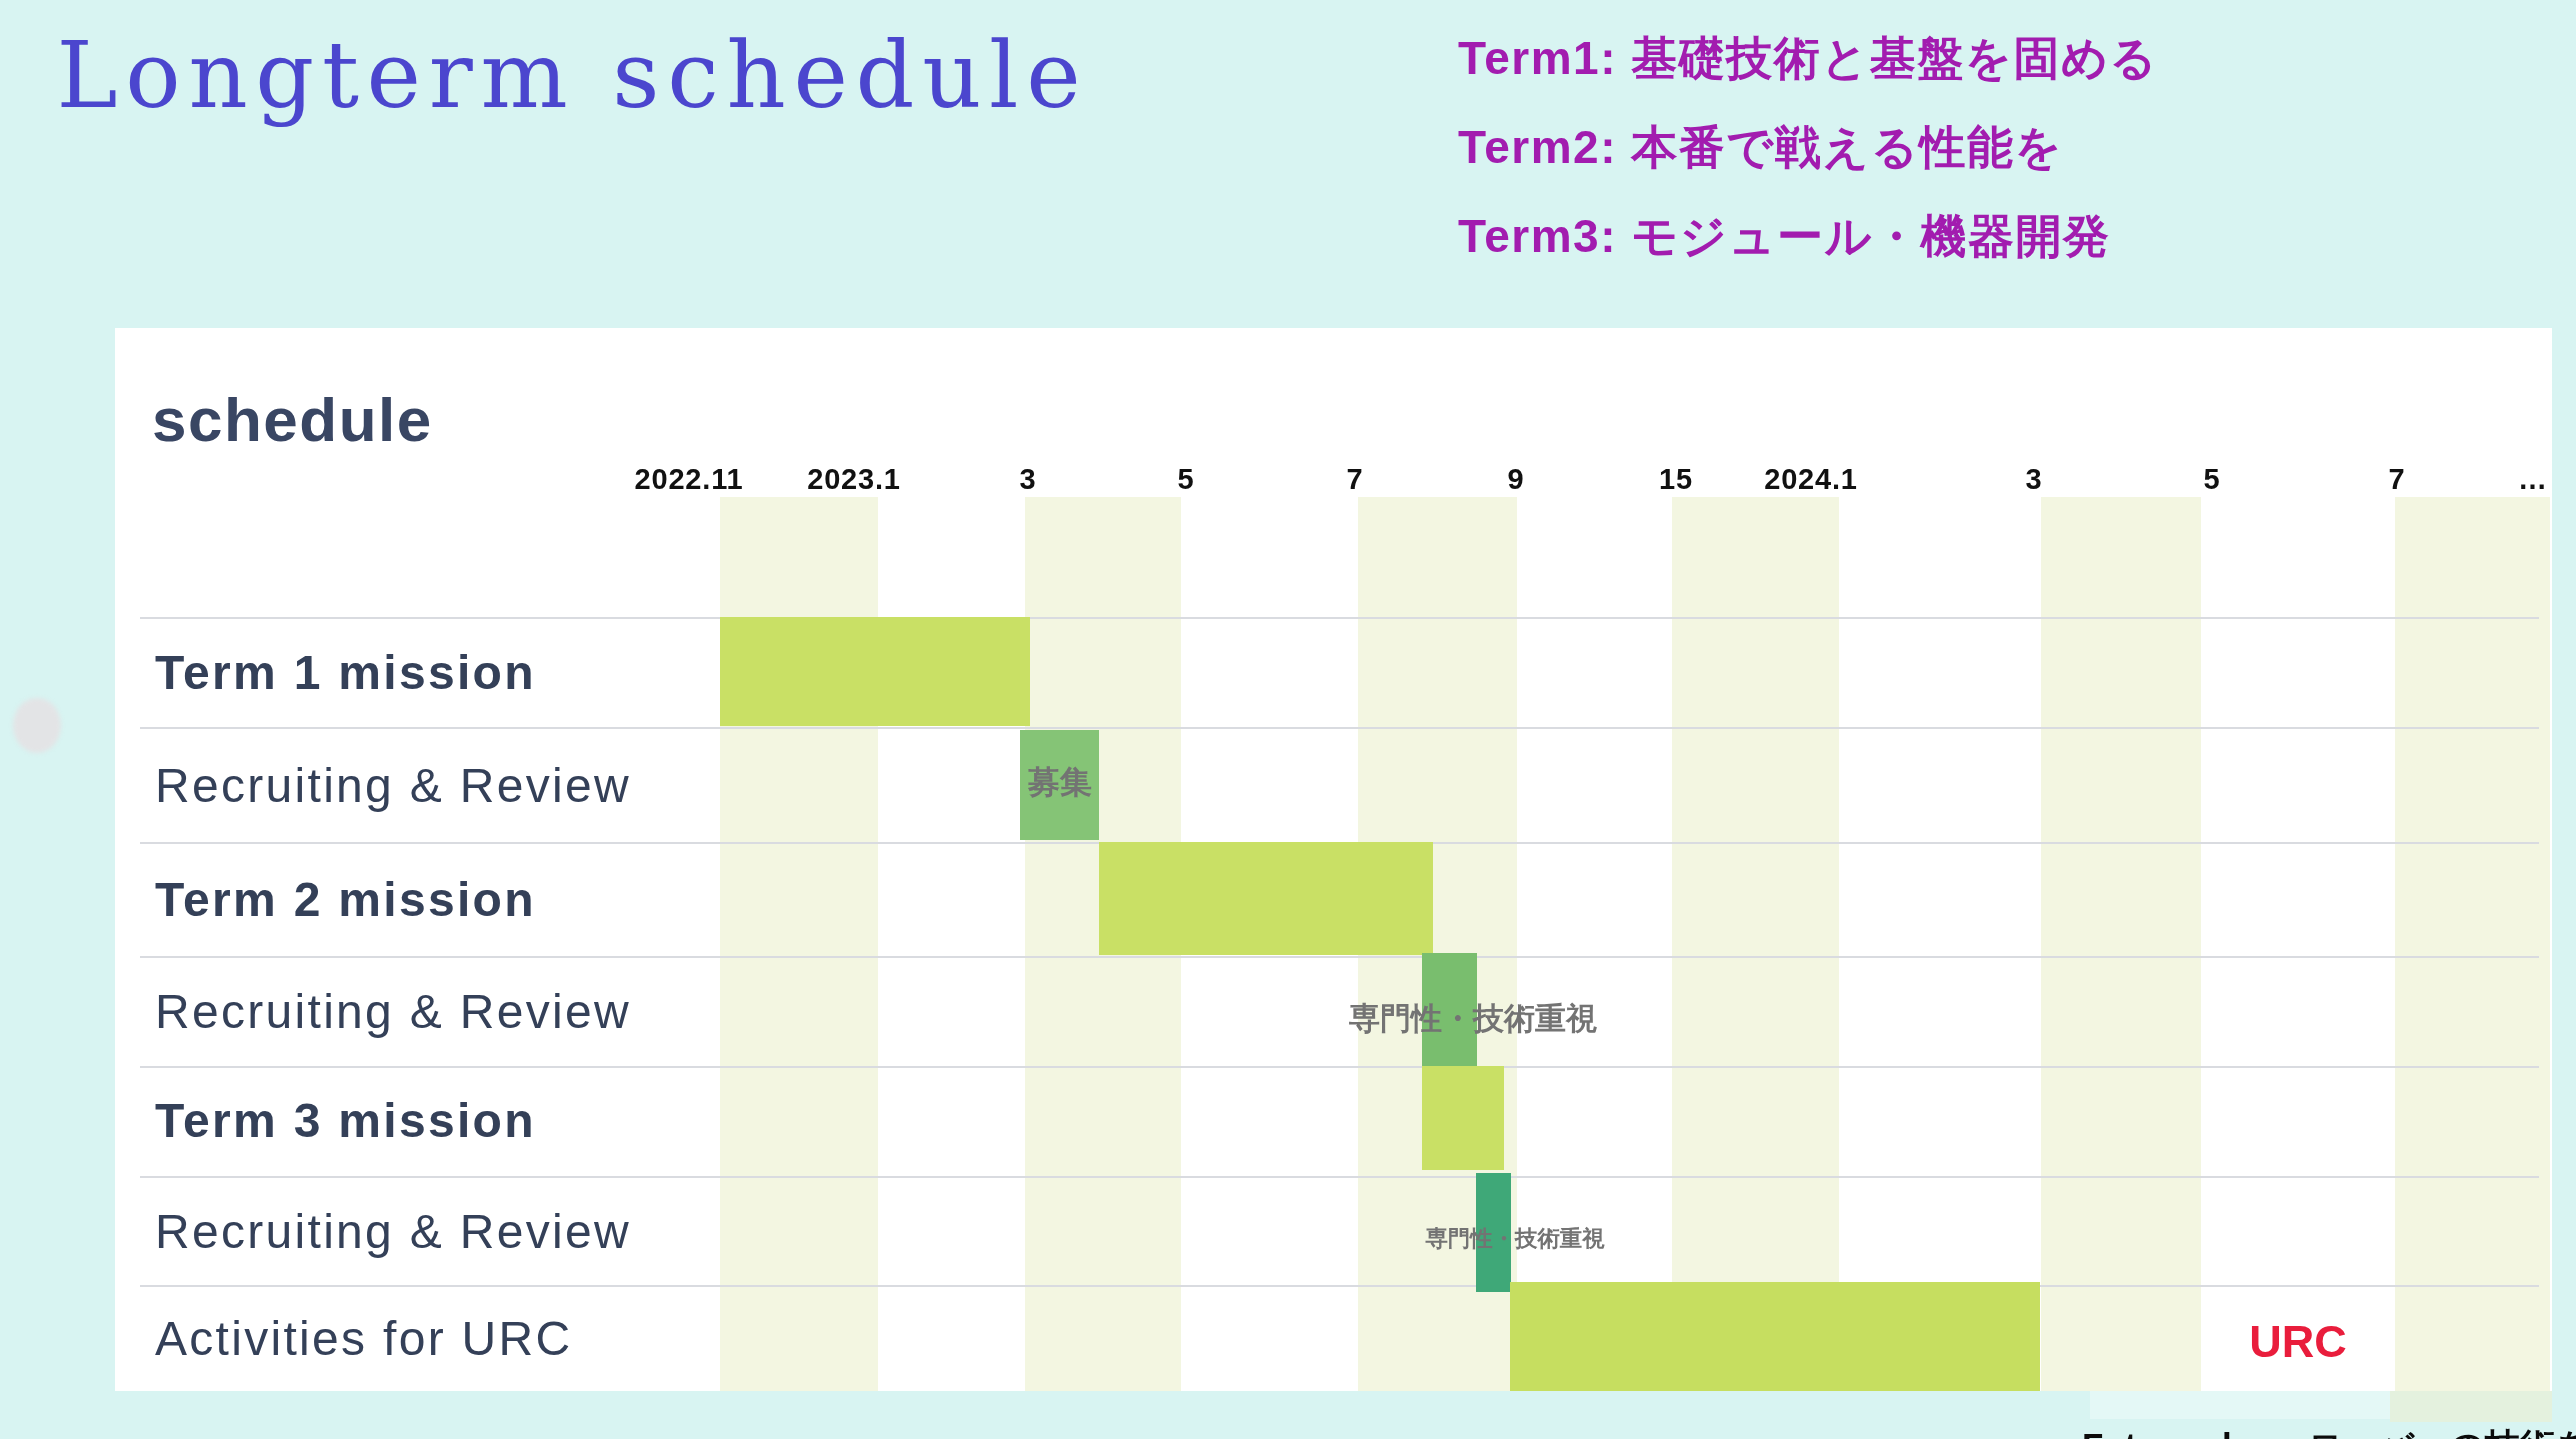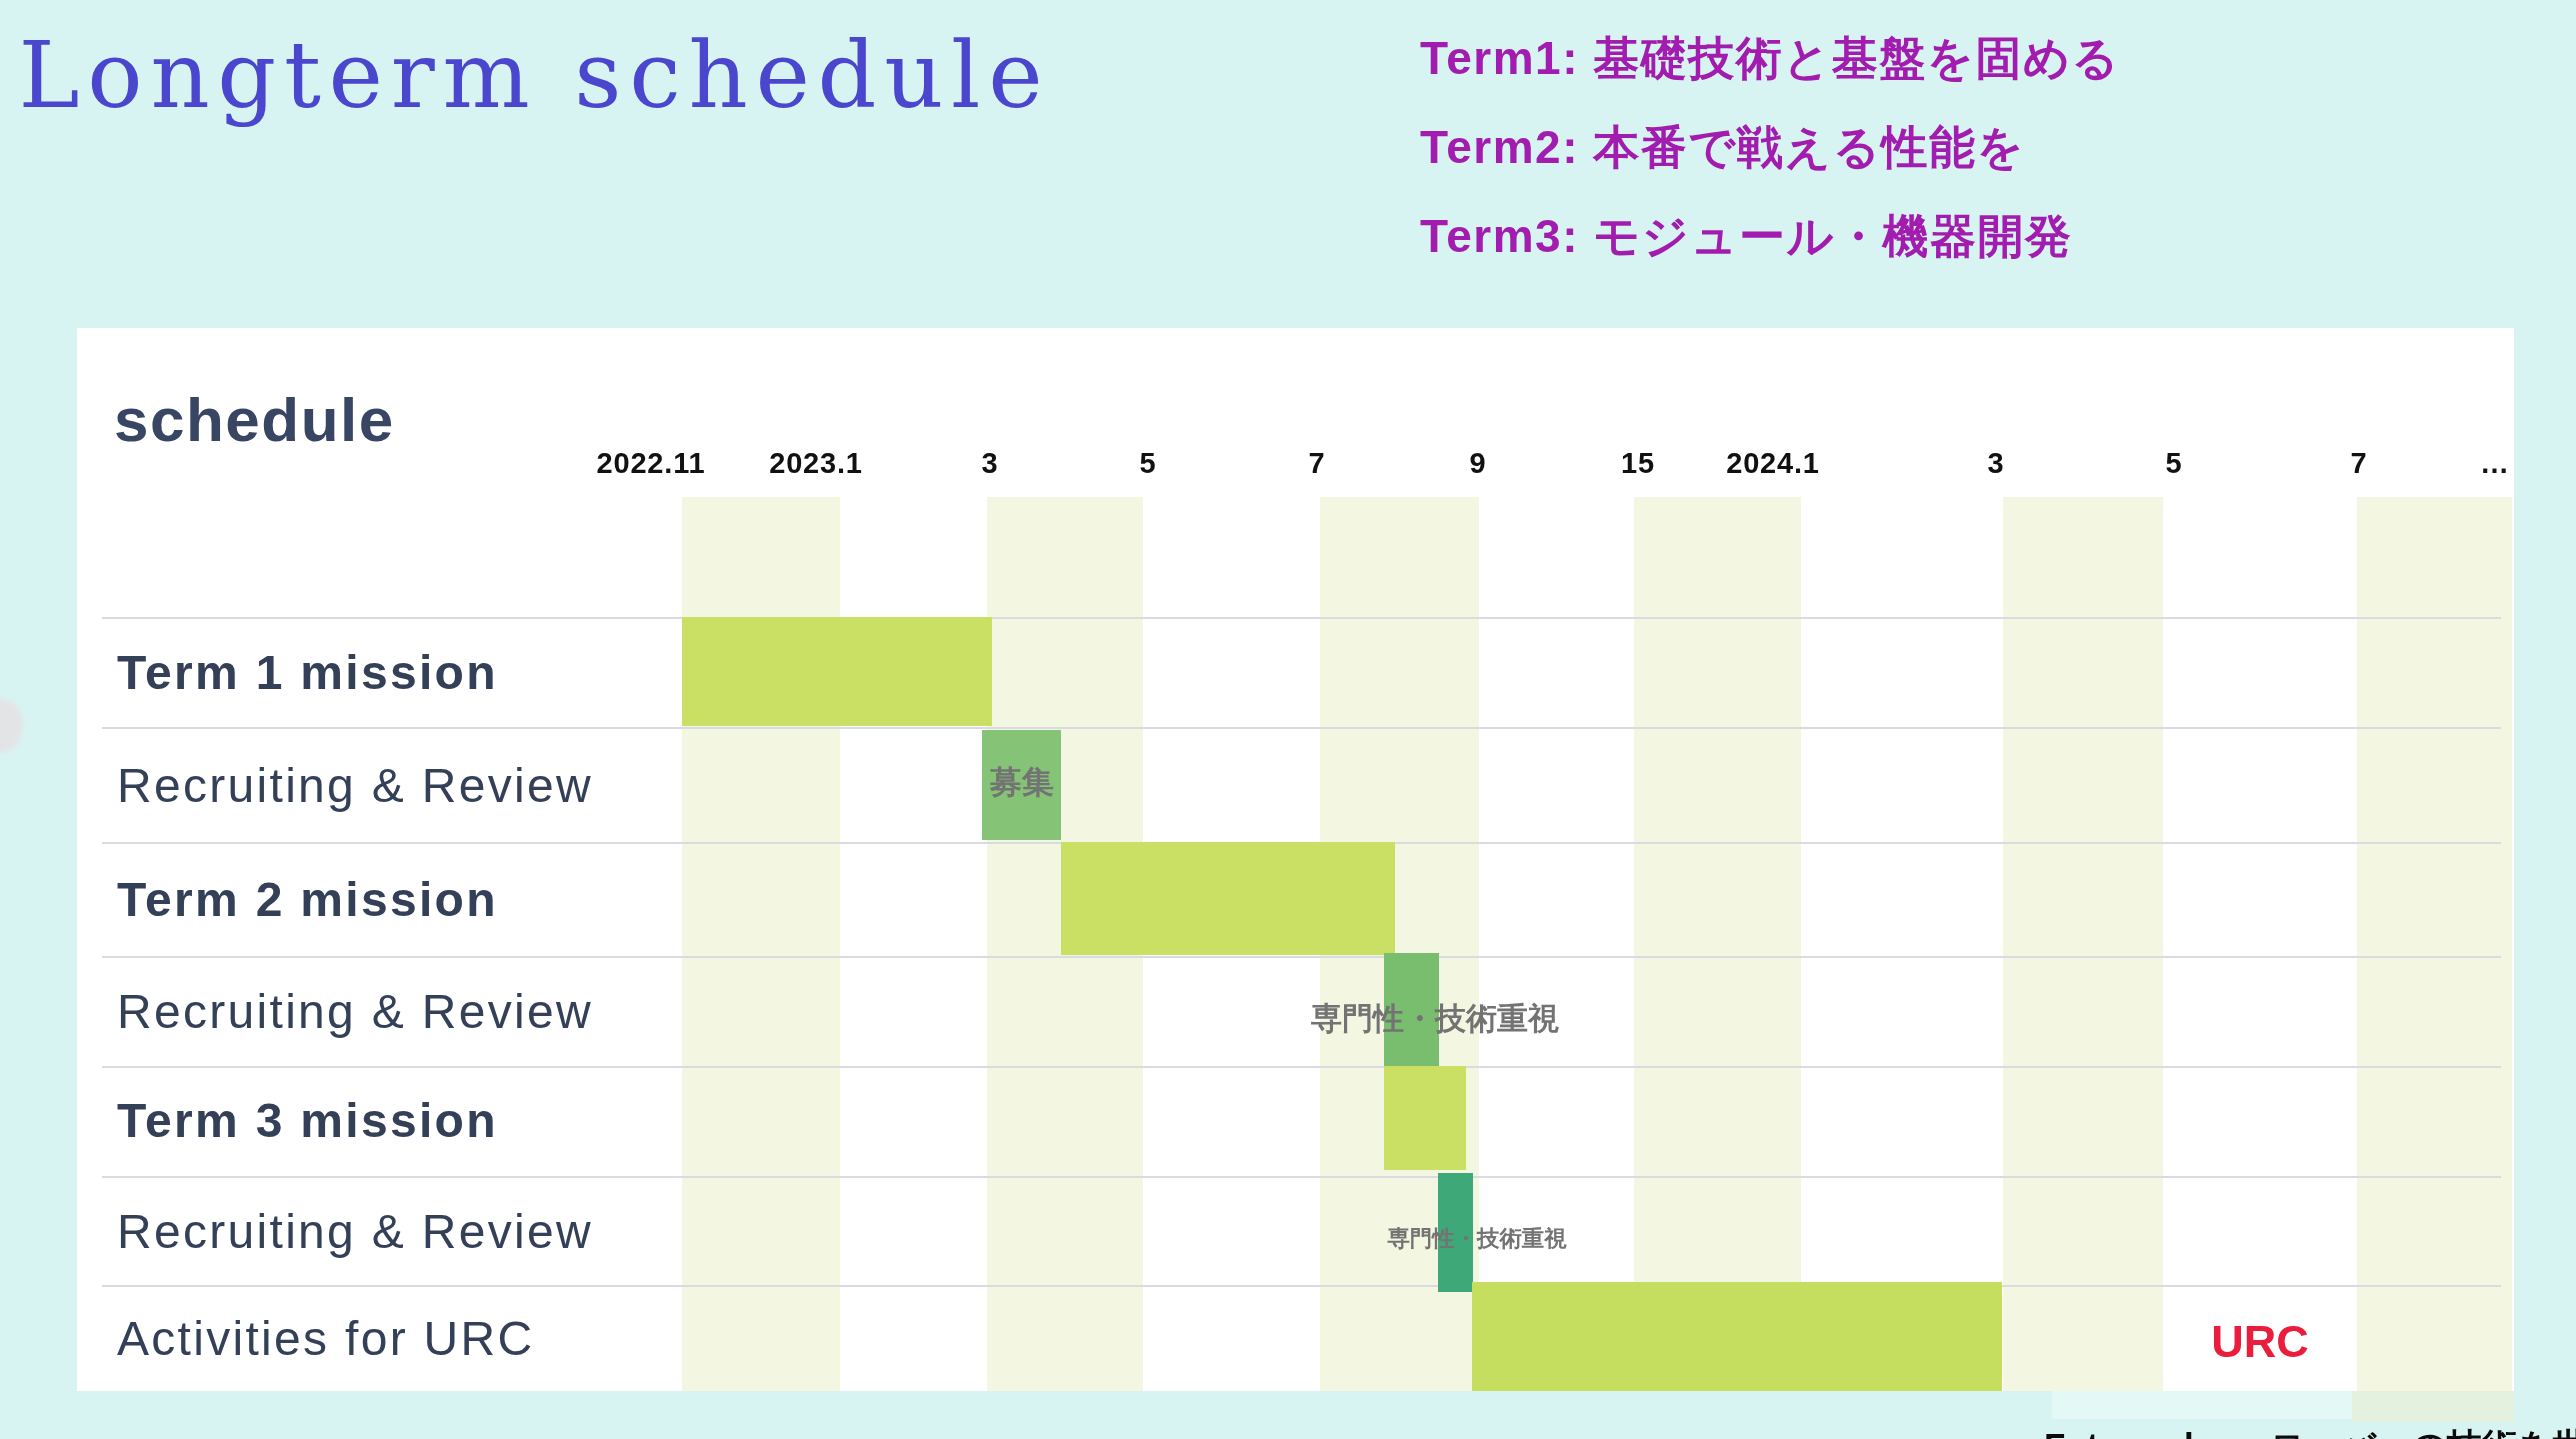--- a/index.html
+++ b/index.html
@@ -1,21 +1,21 @@
 <!DOCTYPE html>
 <html style="font-size:12.3px"><head>
 <meta charset="utf-8">
 <style>
   html,body{margin:0;padding:0;}
   body{
     width:2576px;height:1439px;position:relative;overflow:hidden;
     background:#D8F4F2;
     font-family:"Liberation Sans", sans-serif;
   }
-  .abs{position:absolute;}
+  .abs{position:absolute;margin-left:38px;}
   #page-title{
     left:18.5px;top:21.6px;
     font-family:"DejaVu Serif", serif;
     font-size:92px;font-weight:500;letter-spacing:7.7px;
     color:#4B46CE;white-space:nowrap;
   }
   #term-goals{
     left:1420px;top:14px;
     color:#a21caf;font-weight:700;font-size:46px;line-height:89px;
     letter-spacing:1.5px;white-space:nowrap;
@@ -23,21 +23,21 @@
   #schedule-card{
     left:77px;top:328px;width:2437px;height:1063px;
     background:#ffffff;
   }
   #card-heading{
     left:114px;top:384px;
     font-size:62px;font-weight:700;letter-spacing:1.5px;
     color:#394663;
   }
   .tick{
-    position:absolute;top:447px;transform:translateX(-50%);
+    position:absolute;top:463px;transform:translateX(-50%);
     font-size:29px;font-weight:600;color:#111;white-space:nowrap;
     letter-spacing:0.8px;
   }
   .stripe{position:absolute;background:#F3F6E1;}
   .gridline{position:absolute;height:2.3px;background:#D9DBE0;left:102px;width:2399px;}
   .rowlabel{
     position:absolute;left:117px;transform:translateY(-50%);
     font-size:48px;color:#344058;letter-spacing:2.3px;white-space:nowrap;
   }
   .rowlabel.bold{font-weight:700;}

